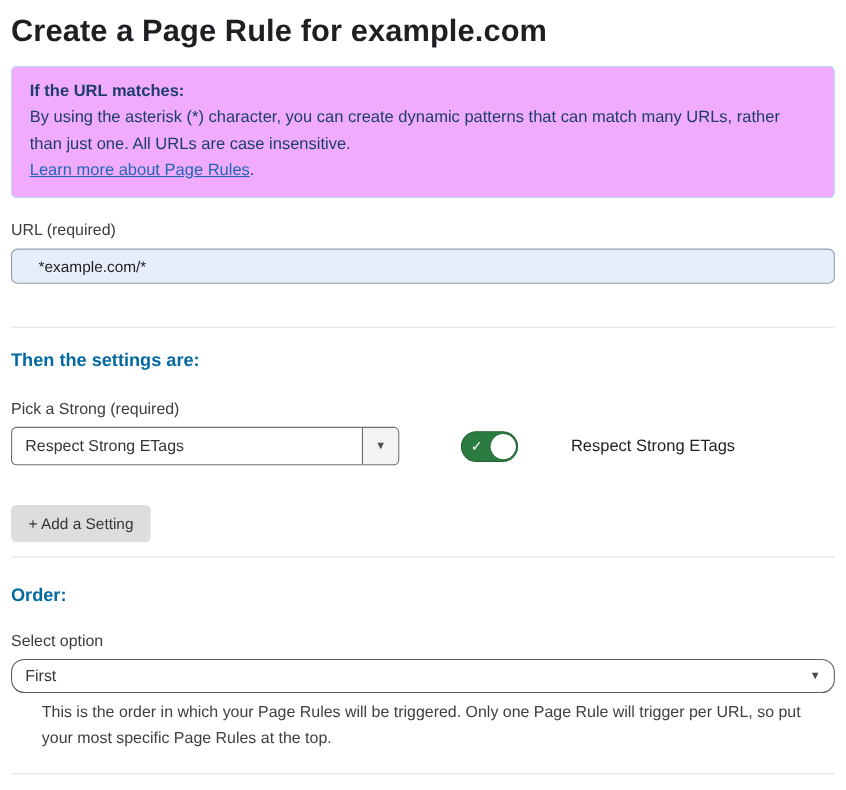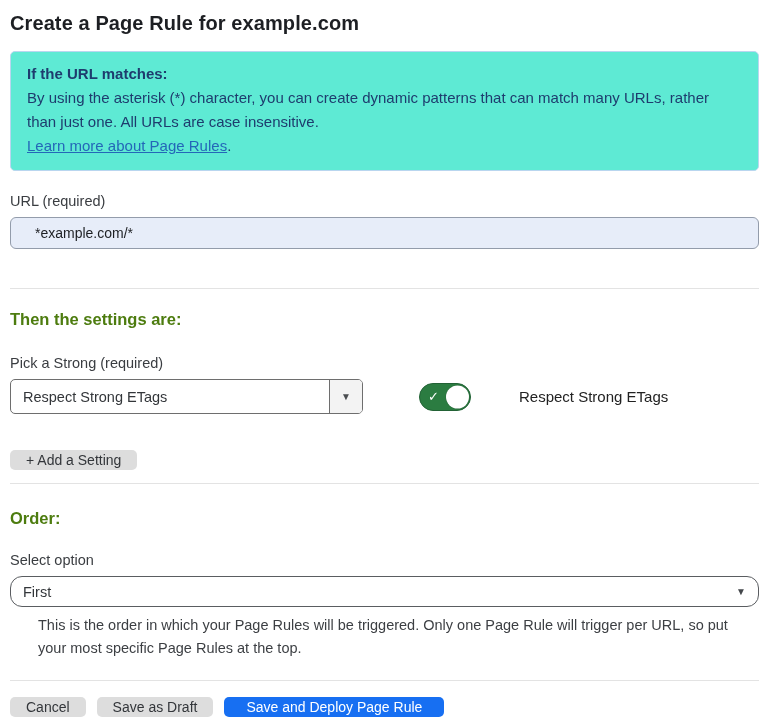--- a/index.html
+++ b/index.html
@@ -8,30 +8,30 @@
     width: 769px;
     height: 718px;
     font-family: "Liberation Sans", "DejaVu Sans", sans-serif;
     color: #222;
     overflow: hidden;
   }
   .container { padding: 10px 10px 0 10px; }
 
   
   .page-title {
-    font-size: 20px;
+    font-size: 28px;
     font-weight: 700;
     color: #1d1f23;
     margin: 2px 0 16px 0;
     letter-spacing: .1px;
   }
 
   
   .info-box {
-    background: #5eead4;
+    background: #f0abfc;
     border: 1px solid #b9d6ef;
     border-radius: 5px;
     padding: 10px 16px 12px 16px;
     color: #1e3c6e;
     font-size: 15px;
     line-height: 24px;
     margin-bottom: 22px;
   }
   .info-box .info-heading { font-weight: 700; }
   .info-box a.info-link {
@@ -68,21 +68,21 @@
     border-top: 1px solid #e3e3e3;
     margin: 0;
   }
   .divider-1 { margin-top: 39px; margin-bottom: 21px; }
   .divider-2 { margin-top: 13px; margin-bottom: 25px; }
   .divider-3 { margin-top: 20px; margin-bottom: 16px; }
 
   .section-heading {
     font-size: 16.5px;
     font-weight: 700;
-    color: #4d7c0f;
+    color: #0369a1;
     margin-bottom: 26px;
   }
 
   
   .setting-row { display: flex; align-items: center; gap: 36px; }
   .setting-select {
     display: flex;
     align-items: stretch;
     width: 353px;
     height: 35px;
@@ -147,21 +147,21 @@
     margin-left: 12px;
     font-size: 15px;
     color: #222;
   }
 
   
   .btn {
     display: inline-flex;
     align-items: center;
     justify-content: center;
-    height: 20px;
+    height: 34px;
     border: none;
     border-radius: 5px;
     font-size: 14px;
     font-family: "Liberation Sans", "DejaVu Sans", sans-serif;
     cursor: pointer;
     padding: 0 16px;
   }
   .btn-grey { background: #dddddd; color: #33363a; }
   .btn-primary { background: #176ff2; color: #ffffff; padding: 0 22px; }
   .add-setting-btn { margin-top: 36px; }

